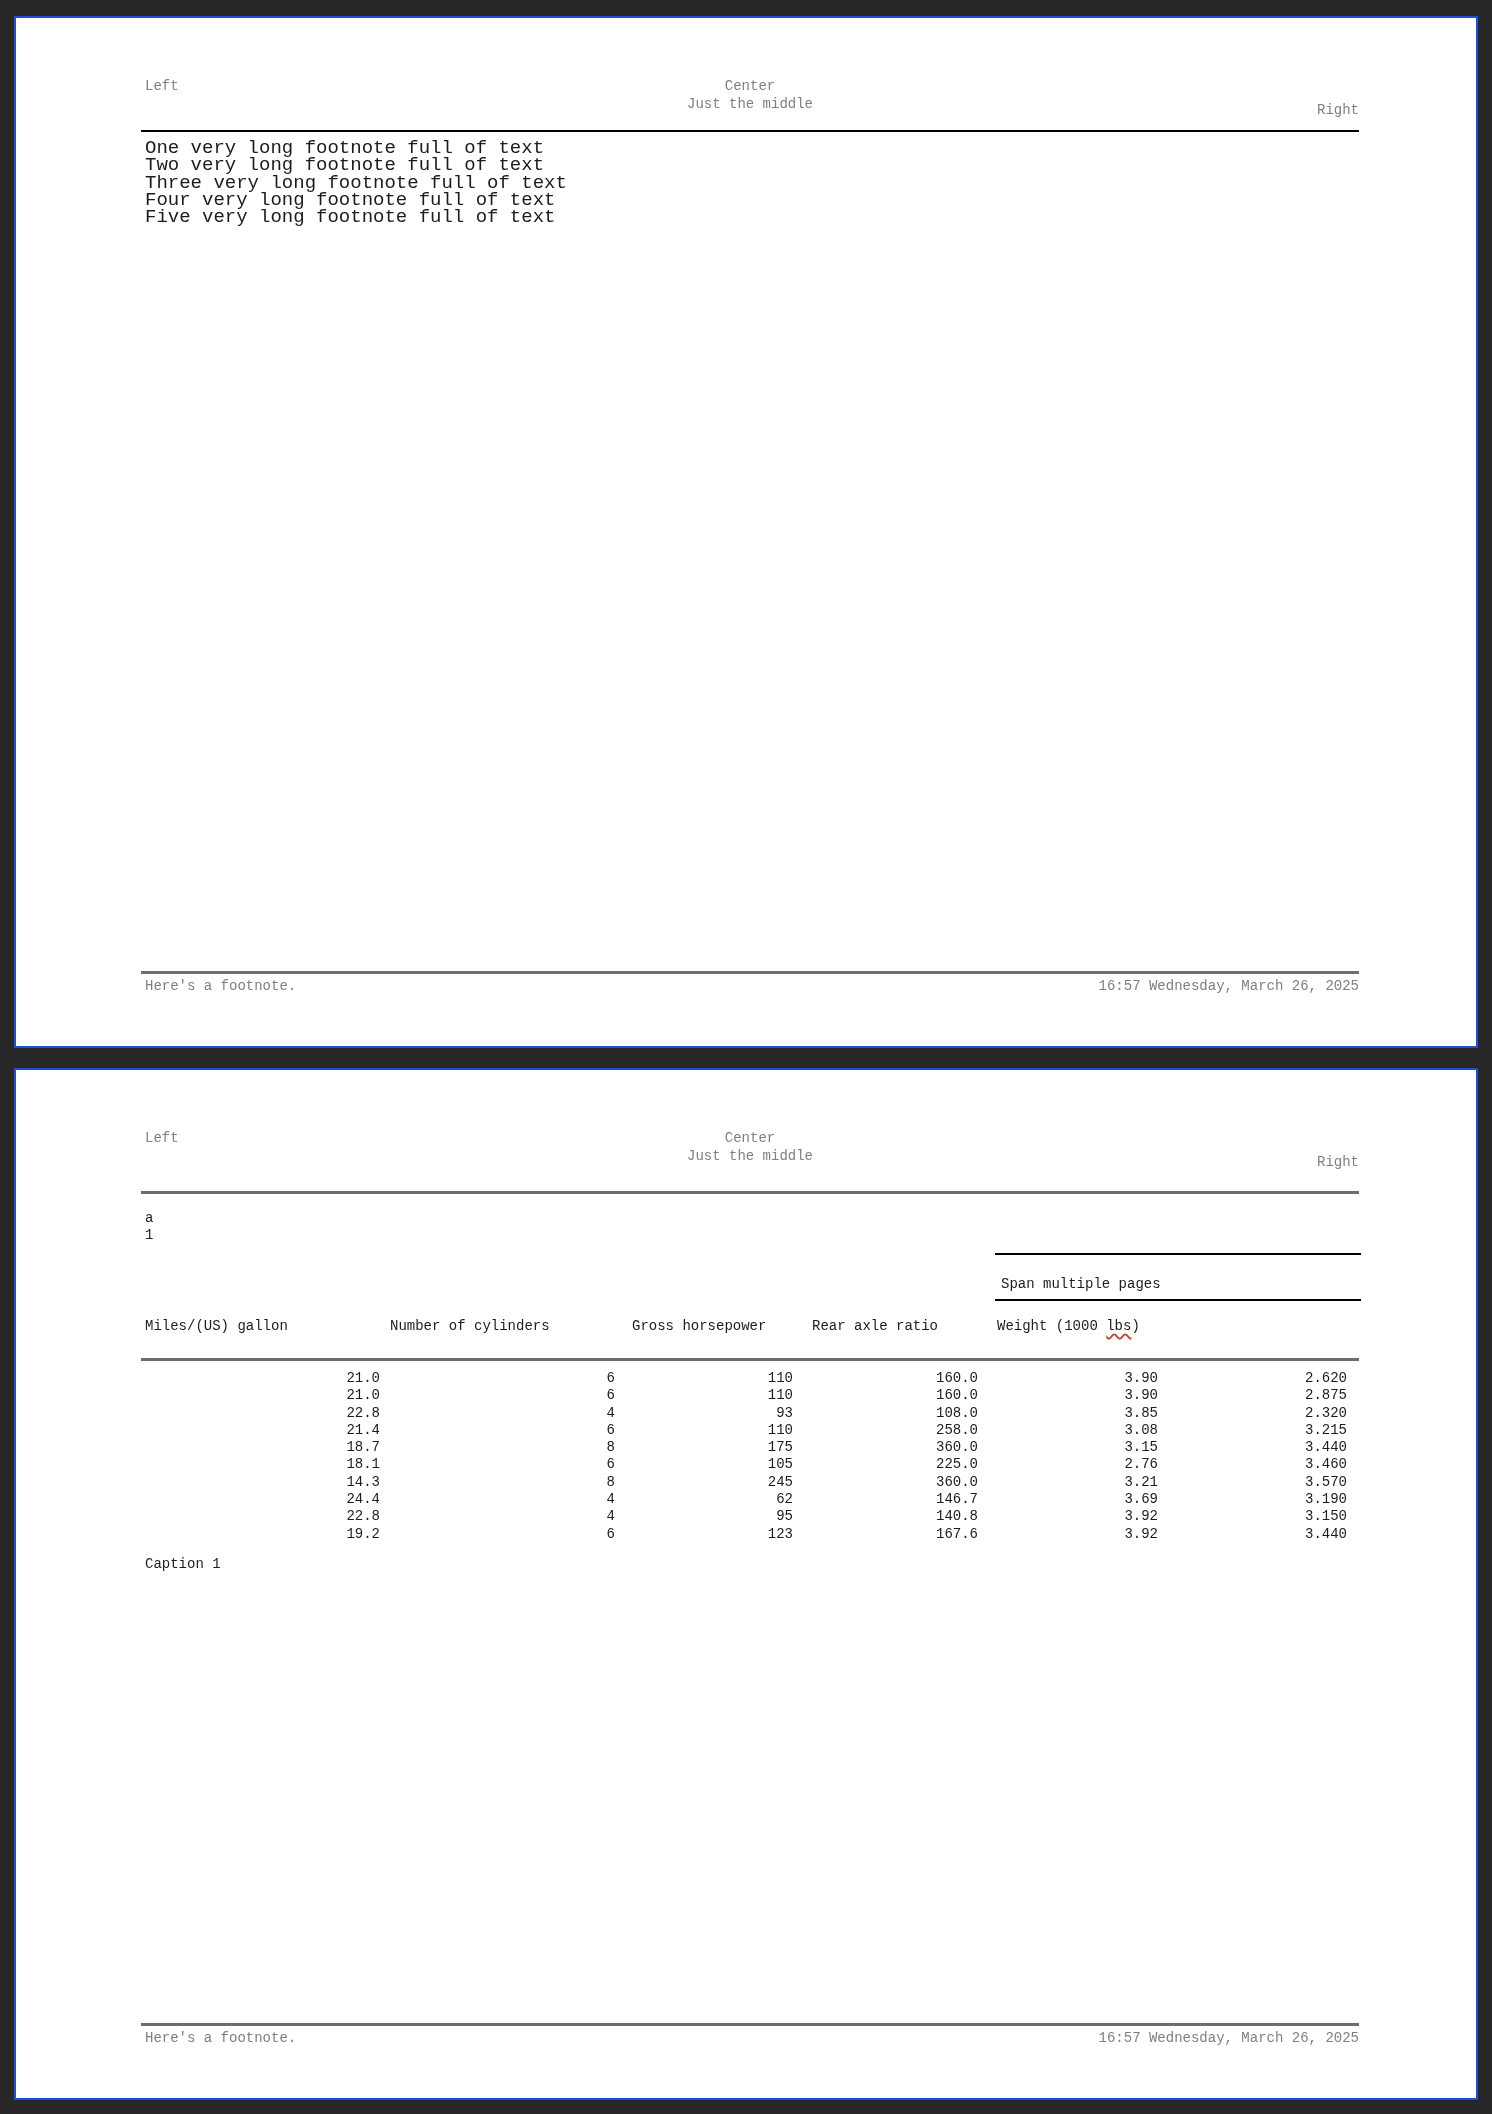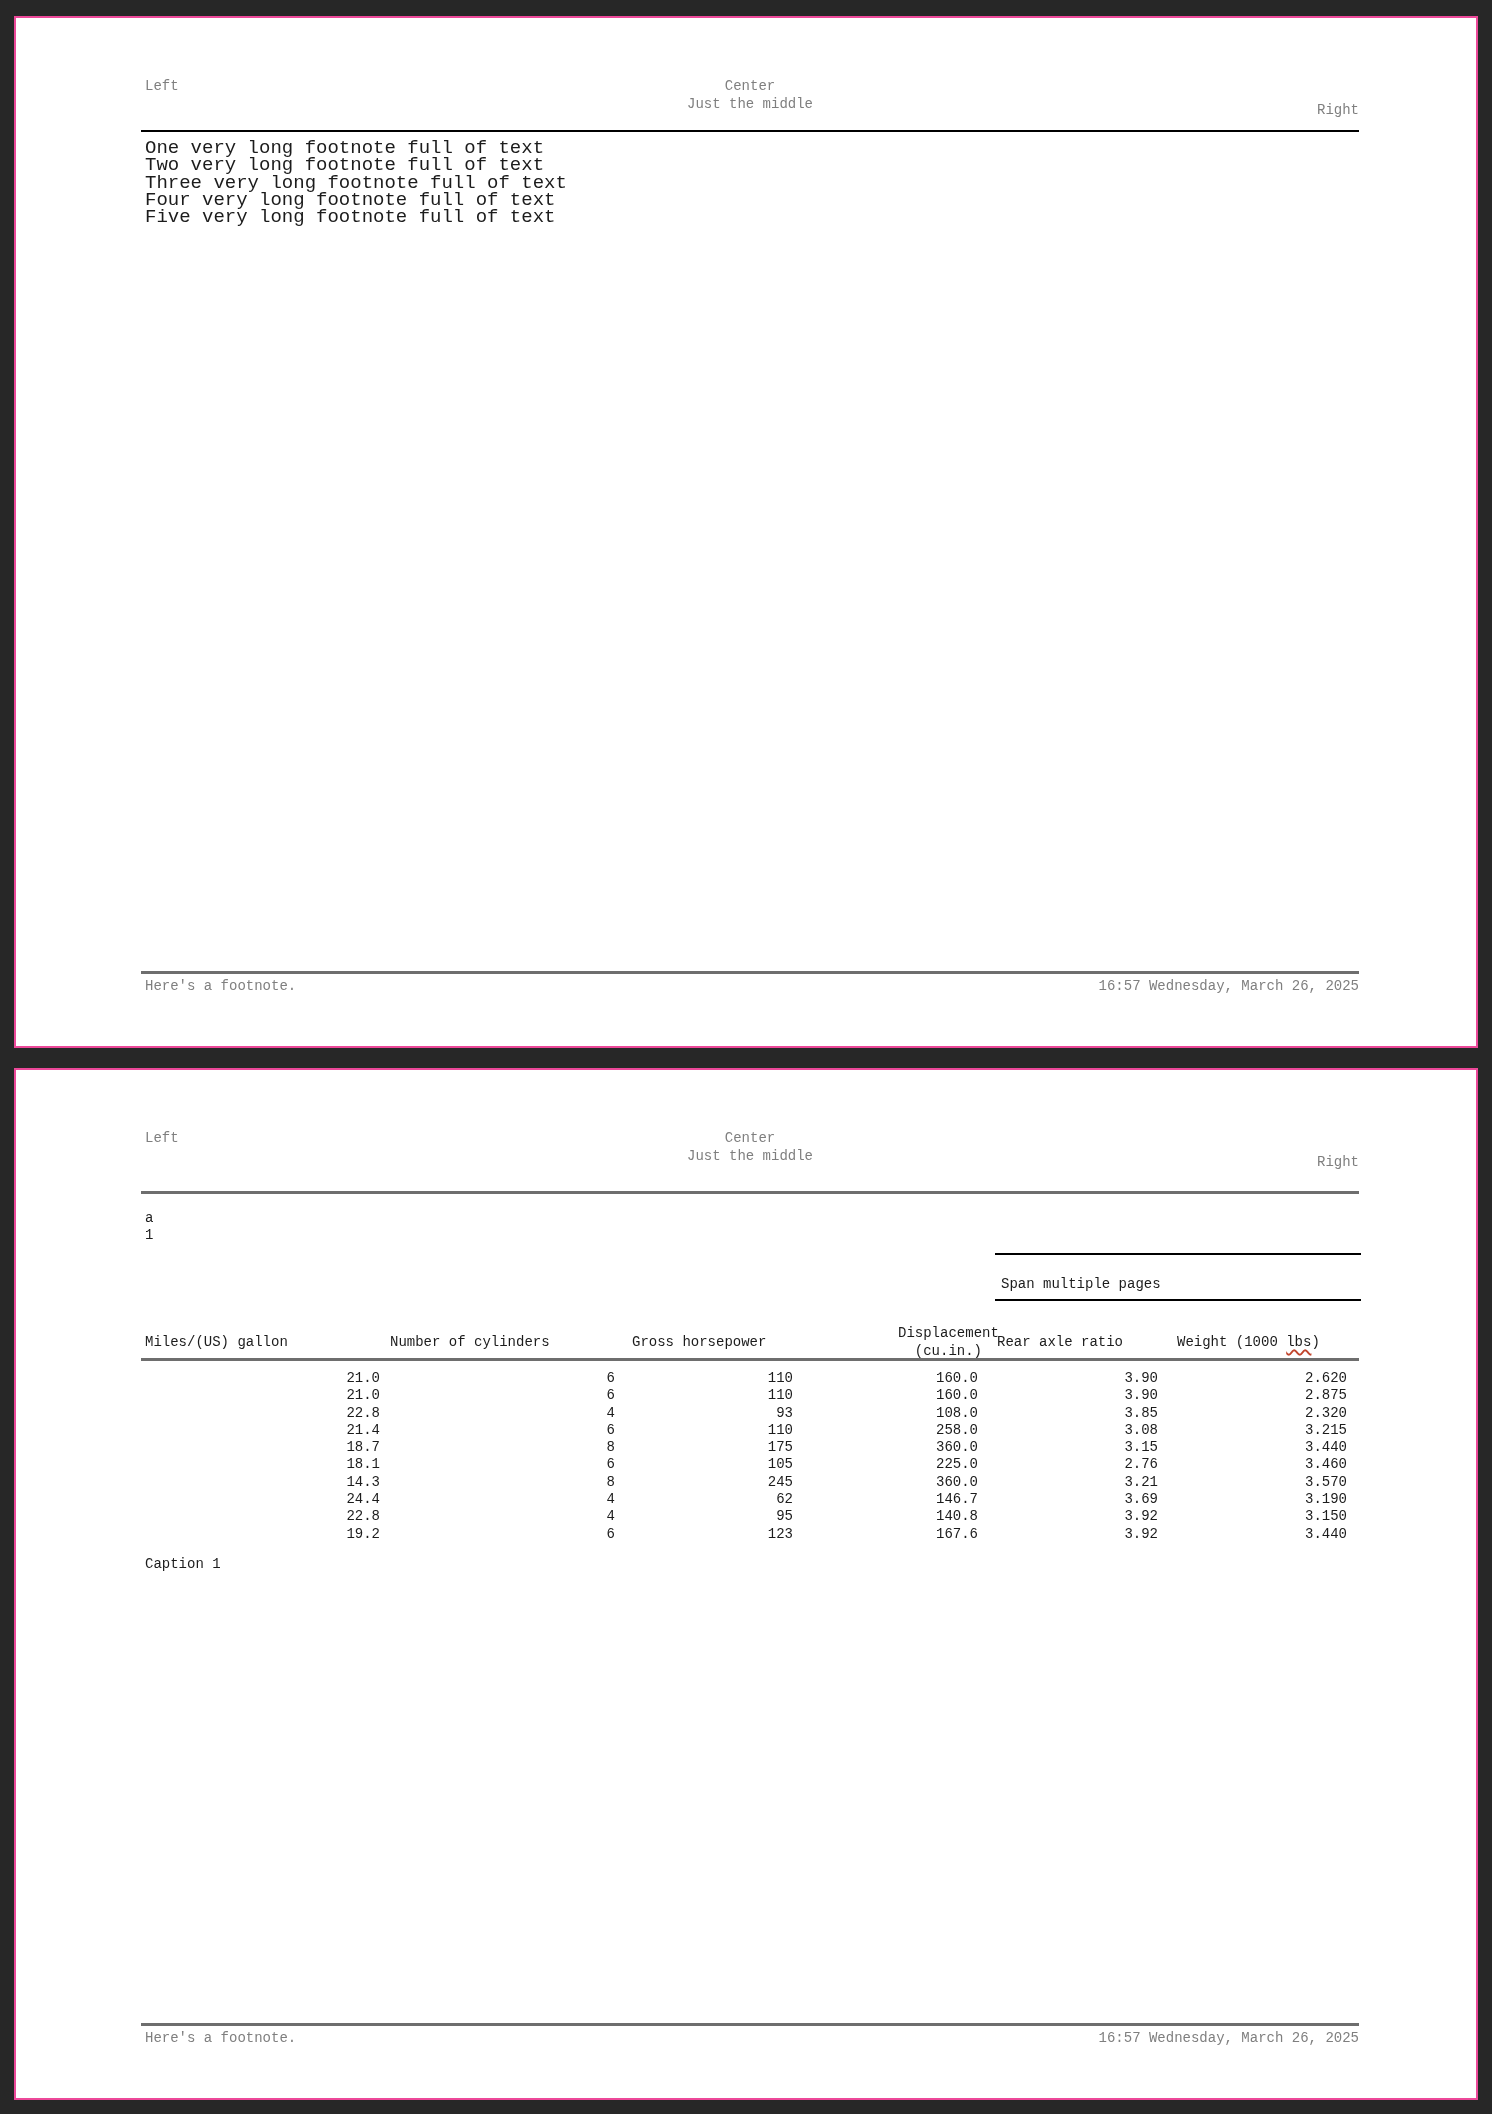--- a/index.html
+++ b/index.html
@@ -6,21 +6,21 @@
   body{
     width:1492px;height:2114px;
     background:#272727;
     font-family:"Liberation Mono","DejaVu Sans Mono",monospace;
     -webkit-font-smoothing:antialiased;
     overflow:hidden;
   }
   .canvas{position:relative;width:1492px;height:2114px;}
   .page{
     position:absolute;left:14px;width:1464px;height:1032px;
-    background:#ffffff;border:2px solid #ec4899;box-sizing:border-box;
+    background:#ffffff;border:2px solid #1d4ed8;box-sizing:border-box;
   }
   .page-1{top:16px;}
   .page-2{top:1068px;}
   .content{position:absolute;left:123px;top:0;width:1222px;height:100%;}
   .txt{
     position:absolute;font-size:14px;line-height:17.3px;white-space:pre;
     color:#1c1c1c;
   }
   .muted{color:#7f7f7f;}
   .center-block{left:0;width:100%;text-align:center;}
@@ -122,23 +122,20 @@
       </div>
 
       <div class="spanner-rule-top"></div>
       <div class="txt spanner-label">Span multiple pages</div>
       <div class="spanner-rule-bottom"></div>
 
       <div class="hdr-grid">
         <div class="hcell h1">Miles/(US) gallon</div>
         <div class="hcell h2">Number of cylinders</div>
         <div class="hcell h3">Gross horsepower</div>
-        <div class="hcell h4">
-          <span class="two-line"><span>Displacement</span><br><span>(cu.in.)</span></span>
-        </div>
         <div class="hcell h5">Rear axle ratio</div>
         <div class="hcell h6"><span>Weight (1000 </span><span class="misspelled">lbs</span><span>)</span></div>
       </div>
 
       <div class="rule rule-gray under-hdr-rule"></div>
 
       <div class="data-grid">
           <div class="cell c1">21.0</div>
           <div class="cell c2">6</div>
           <div class="cell c3">110</div>

